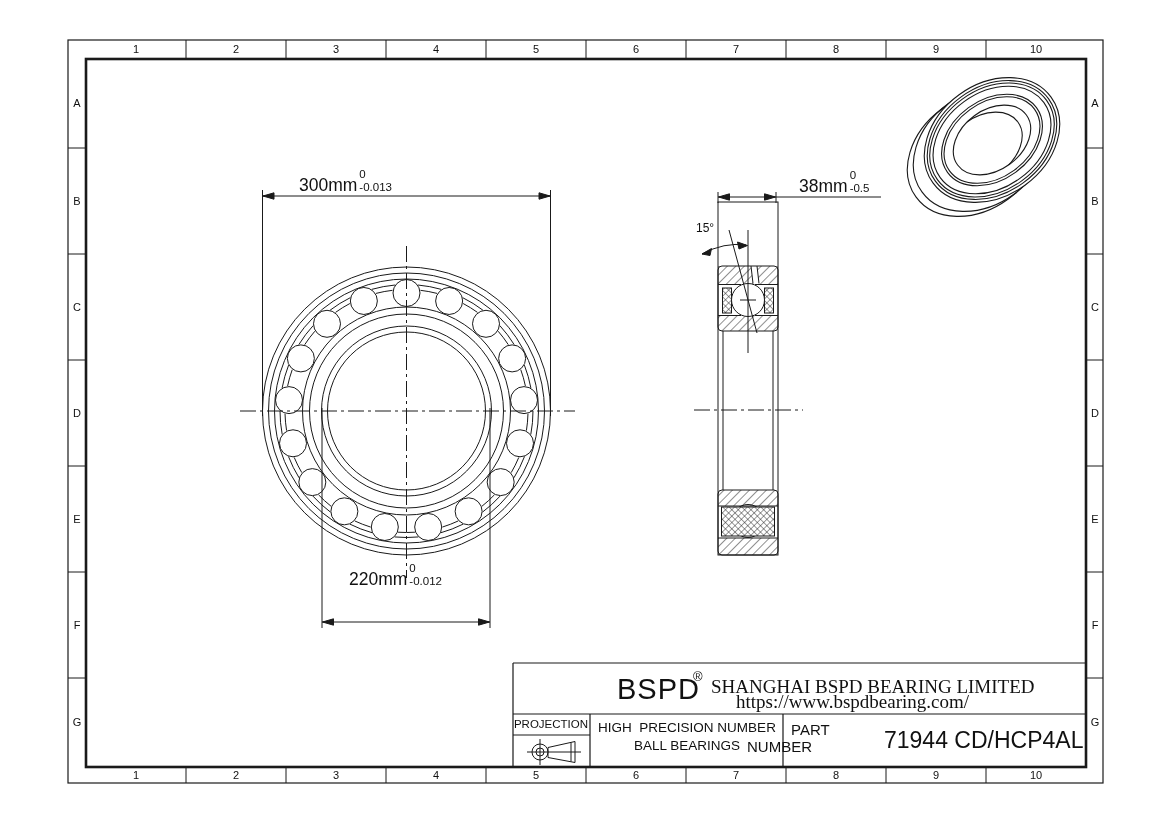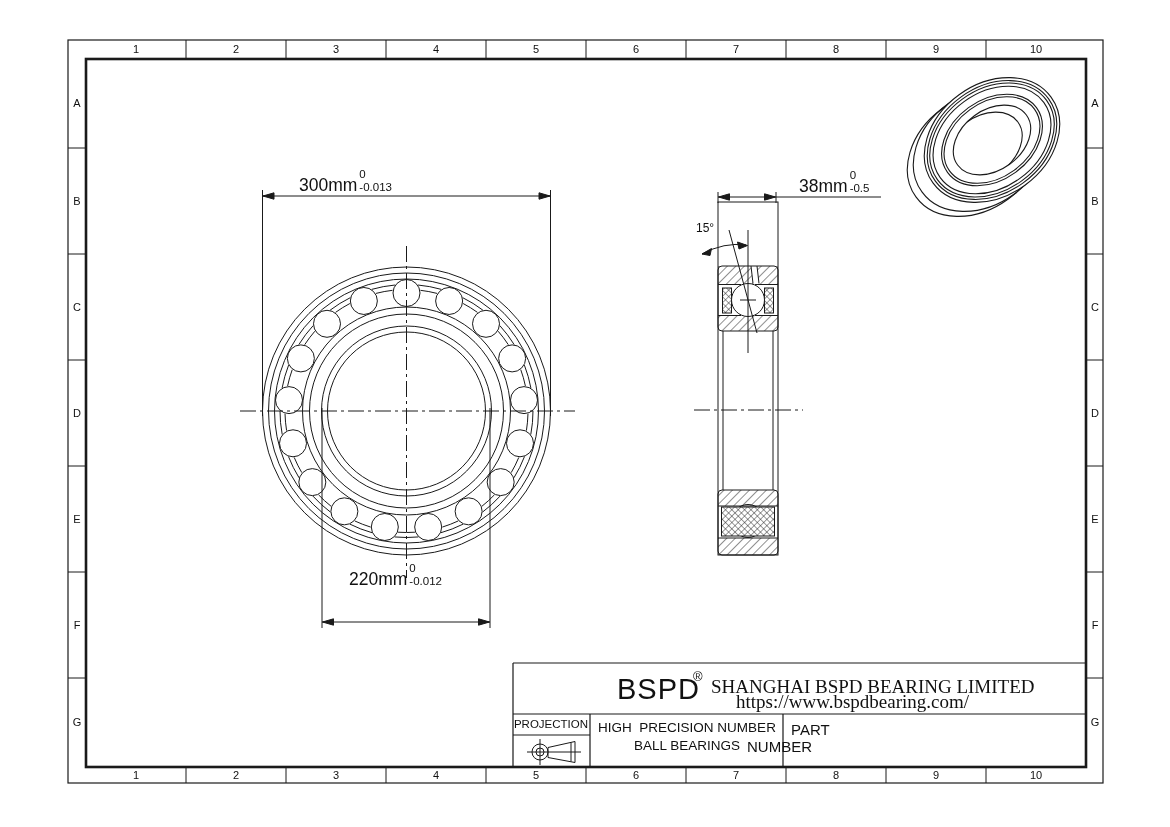--- a/index.html
+++ b/index.html
@@ -278,14 +278,15 @@
   <div class="tt reg" style="left:693px;top:669px">®</div>
   <div class="tt company" style="left:711px;top:676px">SHANGHAI BSPD BEARING LIMITED</div>
   <div class="tt url" style="left:736px;top:691px">https://www.bspdbearing.com/</div>
 
   <div class="lbl cellsmall" style="left:551px;top:725px">PROJECTION</div>
   <div class="tt prod" style="left:687px;top:727px">HIGH  PRECISION NUMBER</div>
   <div class="tt prod" style="left:687px;top:745px">BALL BEARINGS</div>
 
   <div class="tt partlbl" style="left:791px;top:721px">PART</div>
   <div class="tt partlbl" style="left:747px;top:738px">NUMBER</div>
+  <div class="tt pn" style="left:884px;top:727px">71944 CD/HCP4AL</div>
 
 </div>
 
 </body></html>

